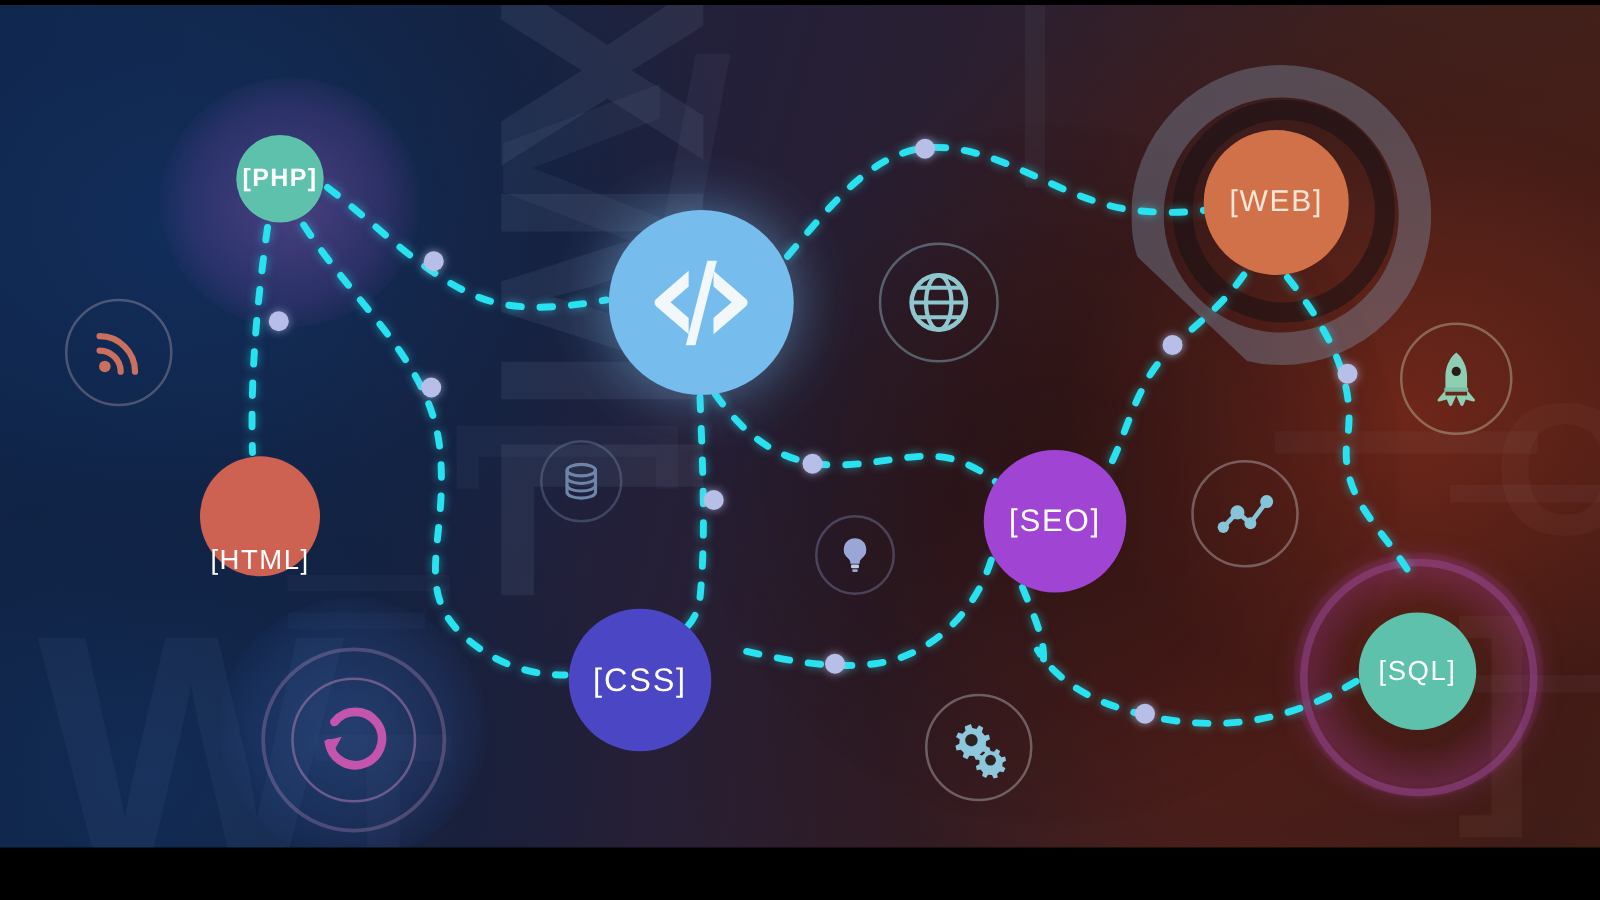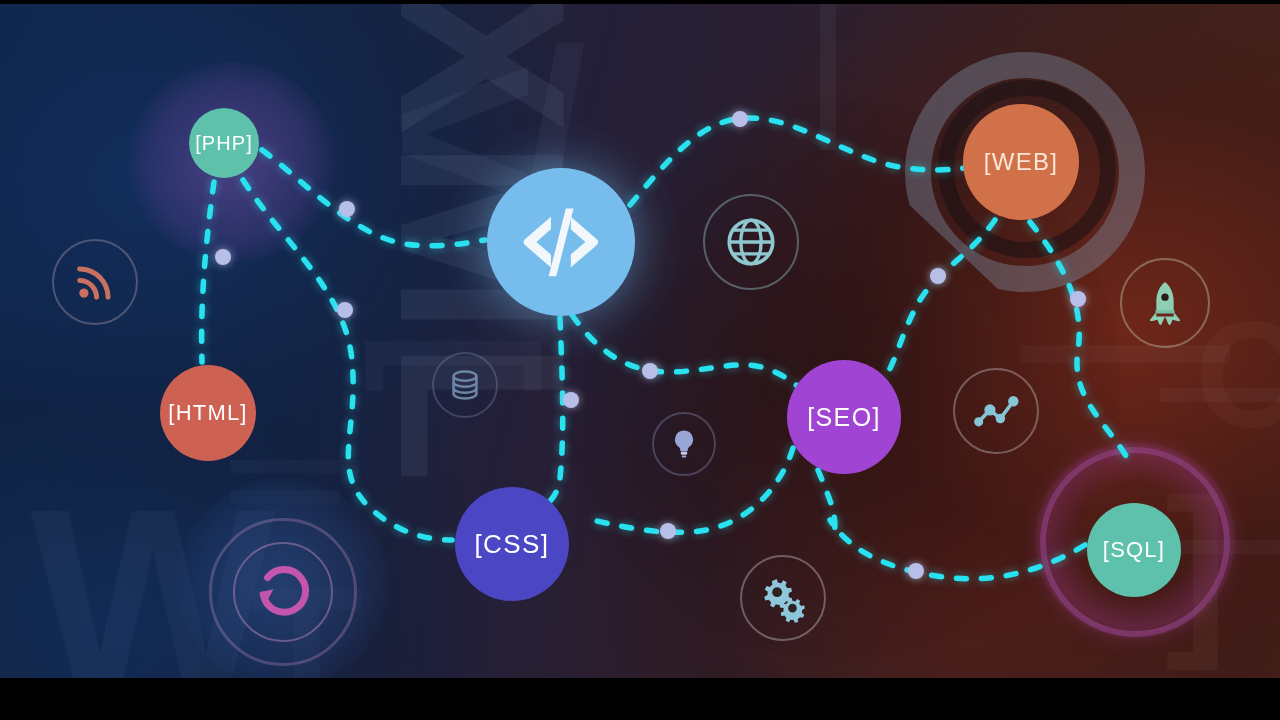--- a/index.html
+++ b/index.html
@@ -77,22 +77,22 @@
     display: flex;
     align-items: center;
     justify-content: center;
     color: #ffffff;
     font-family: "Liberation Sans", sans-serif;
     font-weight: 500;
     letter-spacing: 0.055em;
     text-align: center;
     user-select: none;
   }
-  .node-php  { background: #5dc1ab; }
-  .node-html { background: #cd6152; }
+  .node-php  { background: #5dc1ab; font-weight: bold; }
+  .node-html { background: #cd6152; align-items: flex-end; }
   .node-css  { background: #4b46c4; }
   .node-seo  { background: #a044d3; }
   .node-web  { background: #d1714a; color: #fce6d8; }
   .node-sql  { background: #5dc1ab; }
 
   .node-code {
     background: #76bdee;
     box-shadow: 0 0 34px rgba(118,189,238,0.38);
   }
   .node-code svg { width: 62%; height: 62%; display: block; }
@@ -295,20 +295,20 @@
   </div>
 
   <div class="node node-seo" style="left:787px; top:360px; width:114px; height:114px; font-size:25px;text-align:right;">
     <span>[SEO]</span>
   </div>
 
   <div class="node node-css" style="left:455px; top:487px; width:114px; height:114px; font-size:26px;">
     <span>[CSS]</span>
   </div>
 
-  <div class="node node-sql" style="left:1087px; top:503px; width:94px; height:94px; font-size:22px;">
+  <div class="node node-sql" style="left:1087px; top:490px; width:94px; height:94px; font-size:22px;">
     <span>[SQL]</span>
   </div>
 
 
   <div class="bar-top"></div>
   <div class="bar-bottom"></div>
 </div>
 
 </body></html>

